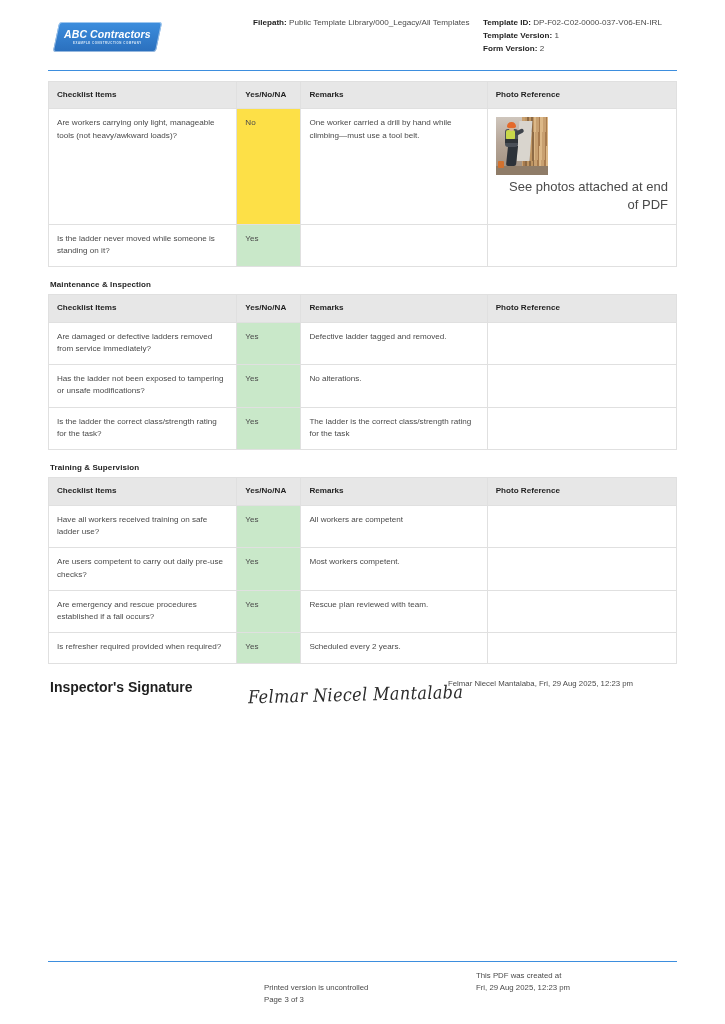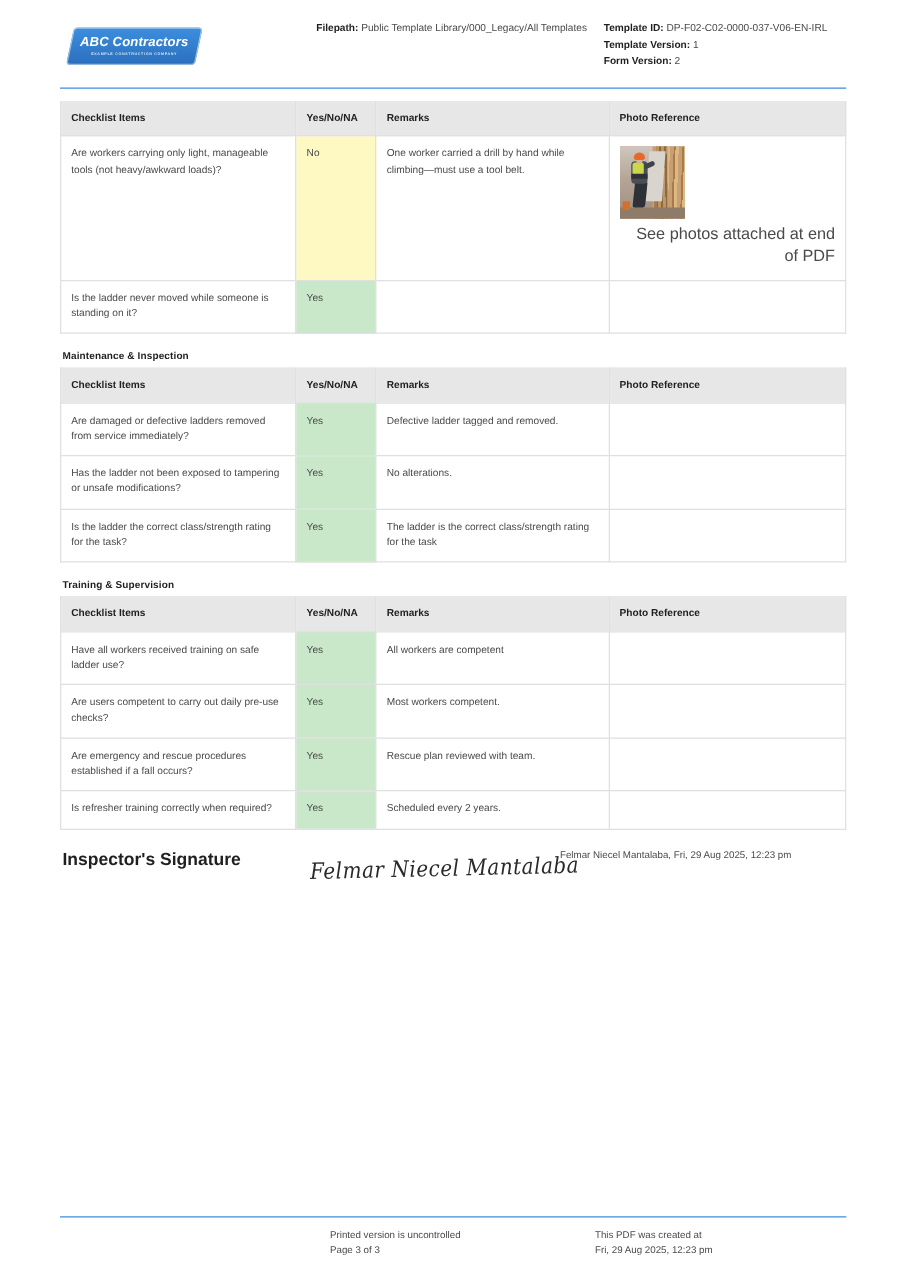--- a/index.html
+++ b/index.html
@@ -102,21 +102,21 @@
   td.col-item   { width: 188px; color: #4a4a4a; }
   td.col-ans    { width: 64px; }
   td.col-remark { width: 186px; color: #4a4a4a; }
   td.col-photo  { width: 189px; }
   th.col-item   { width: 188px; }
   th.col-ans    { width: 64px; }
   th.col-remark { width: 186px; }
   th.col-photo  { width: 189px; }
 
   td.ans-yes { background: #c9e8c9; color: #4a4a4a; }
-  td.ans-no  { background: #fef9c3; color: #4a4a4a; margin-left: 23px; }
+  td.ans-no  { background: #fde047; color: #4a4a4a; margin-left: 23px; }
 
   .photo-box { width: 100%; }
   .photo-thumb {
     width: 52px; height: 58px;
     position: relative;
     overflow: hidden;
     background: #b9a89a;
     margin-bottom: 3px;
   }
   .ph-sky { position:absolute; left:0; top:0; width:100%; height:100%;
@@ -217,21 +217,21 @@
     border-top: 1.3px solid #3d8ede;
     margin-bottom: 8px;
   }
   .footer-cols {
     display: flex;
     font-size: 7.8px;
     color: #4a4a4a;
     line-height: 1.55;
     padding-left: 216px;
   }
-  .footer-left { width: 212px; }
+  .footer-left { width: 212px; margin-top: 12px; }
   .footer-right { width: 200px; }
 </style>
 </head>
 <body>
 
 <div class="page">
 
   <div class="header">
 
     <div class="logo-wrap">
@@ -365,21 +365,21 @@
               <td class="col-remark">Most workers competent.</td>
               <td class="col-photo"></td>
             </tr>
             <tr>
               <td class="col-item">Are emergency and rescue procedures established if a fall occurs?</td>
               <td class="col-ans ans-yes">Yes</td>
               <td class="col-remark">Rescue plan reviewed with team.</td>
               <td class="col-photo"></td>
             </tr>
             <tr>
-              <td class="col-item">Is refresher training correctly when required?</td>
+              <td class="col-item">Is refresher required provided when required?</td>
               <td class="col-ans ans-yes">Yes</td>
               <td class="col-remark">Scheduled every 2 years.</td>
               <td class="col-photo"></td>
             </tr>
           </tbody>
         </table>
       </div>
 
     <div class="sig-block">
       <div class="sig-label">Inspector's Signature</div>

